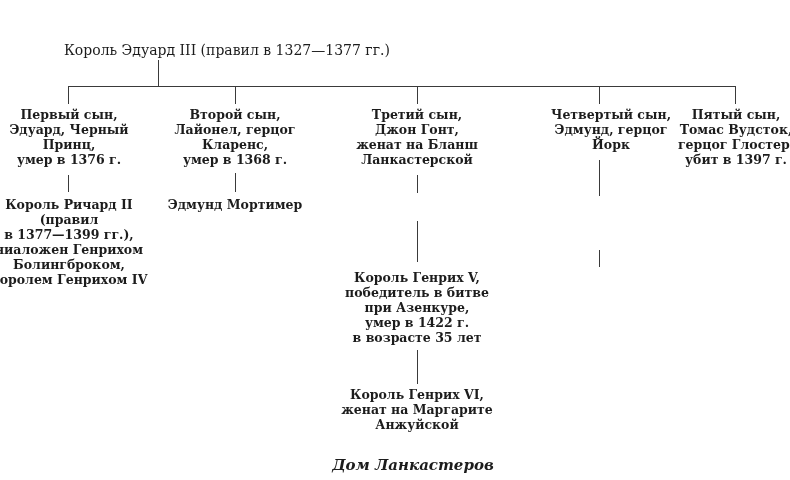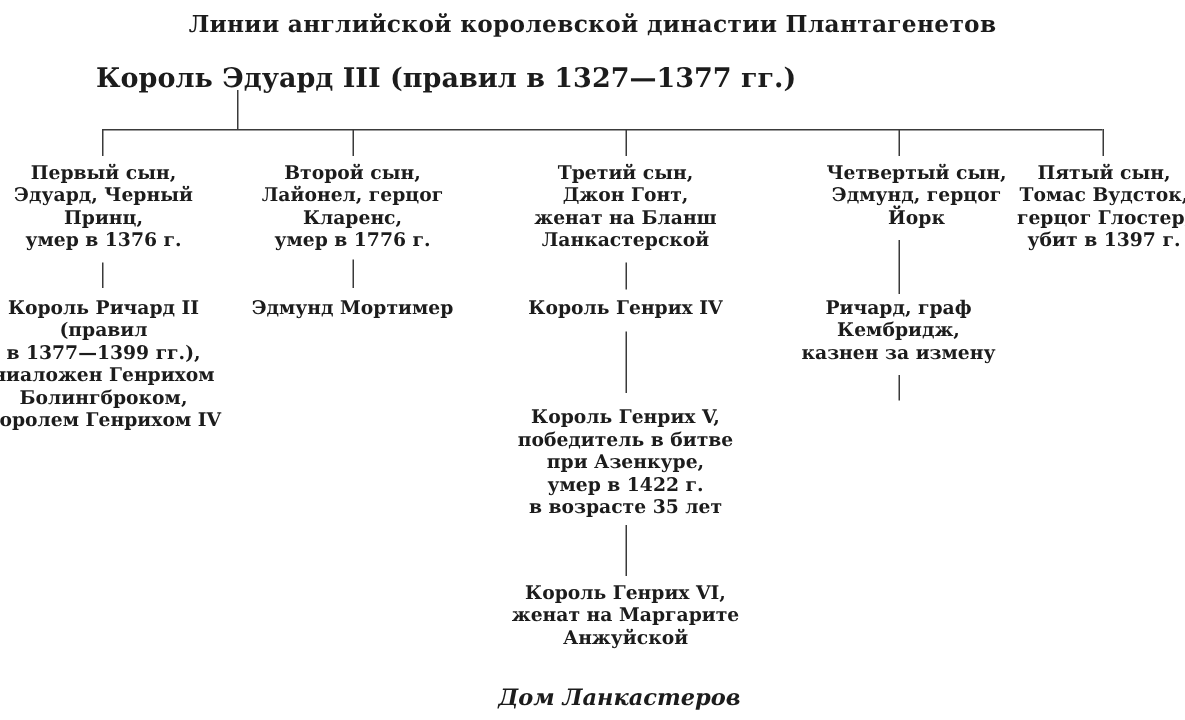--- a/index.html
+++ b/index.html
@@ -23,22 +23,22 @@
     width: 790px;
     text-align: center;
     font-size: 15.5px;
     font-weight: bold;
     letter-spacing: 0.2px;
   }
   .root-node {
     position: absolute;
     left: 64px;
     top: 42px;
-    font-size: 18px;
-    font-weight: bold;
+    font-size: 14px;
+    font-weight: normal;
     white-space: nowrap;
   }
   .node {
     position: absolute;
     font-size: 12.5px;
     font-weight: bold;
     line-height: 15px;
     text-align: center;
     white-space: pre-line;
   }
@@ -55,21 +55,20 @@
     background: #3a3a3a;
   }
   .hline { height: 1px; }
   .vline { width: 1px; }
 </style>
 </head>
 <body>
 
 <div class="canvas">
 
-  <div class="title">Линии английской королевской династии Плантагенетов</div>
 
   <div class="root-node">Король Эдуард III (правил в 1327—1377 гг.)</div>
 
   <div class="vline" style="left:158px; top:60px;  height:26px"></div>
   <div class="hline" style="left:68px;  top:86px;  width:667px"></div>
   <div class="vline" style="left:68px;  top:86px;  height:18px"></div>
   <div class="vline" style="left:235px; top:86px;  height:18px"></div>
   <div class="vline" style="left:417px; top:86px;  height:18px"></div>
   <div class="vline" style="left:599px; top:86px;  height:18px"></div>
   <div class="vline" style="left:735px; top:86px;  height:18px"></div>
@@ -91,43 +90,39 @@
   <div class="node" style="left:-11px; top:197px; width:160px">Король Ричард II
 (правил
 в 1377—1399 гг.),
 ниаложен Генрихом
 Болингброком,
 королем Генрихом IV</div>
 
   <div class="node" style="left:160px; top:107px; width:150px">Второй сын,
 Лайонел, герцог
 Кларенс,
-умер в 1776 г.</div>
+умер в 1368 г.</div>
   <div class="node" style="left:160px; top:197px; width:150px">Эдмунд Мортимер</div>
 
   <div class="node" style="left:332px; top:107px; width:170px">Третий сын,
 Джон Гонт,
 женат на Бланш
 Ланкастерской</div>
-  <div class="node" style="left:332px; top:197px; width:170px">Король Генрих IV</div>
   <div class="node" style="left:332px; top:270px; width:170px">Король Генрих V,
 победитель в битве
 при Азенкуре,
 умер в 1422 г.
 в возрасте 35 лет</div>
   <div class="node" style="left:332px; top:387px; width:170px">Король Генрих VI,
 женат на Маргарите
 Анжуйской</div>
 
   <div class="node" style="left:526px; top:107px; width:170px">Четвертый сын,
 Эдмунд, герцог
 Йорк</div>
-  <div class="node" style="left:514px; top:197px; width:170px">Ричард, граф
-Кембридж,
-казнен за измену</div>
 
   <div class="node" style="left:676px; top:107px; width:120px">Пятый сын,
 Томас Вудсток,
 герцог Глостер,
 убит в 1397 г.</div>
 
   <div class="house" style="left:328px; top:456px; width:170px">Дом Ланкастеров</div>
 
 </div>
 

